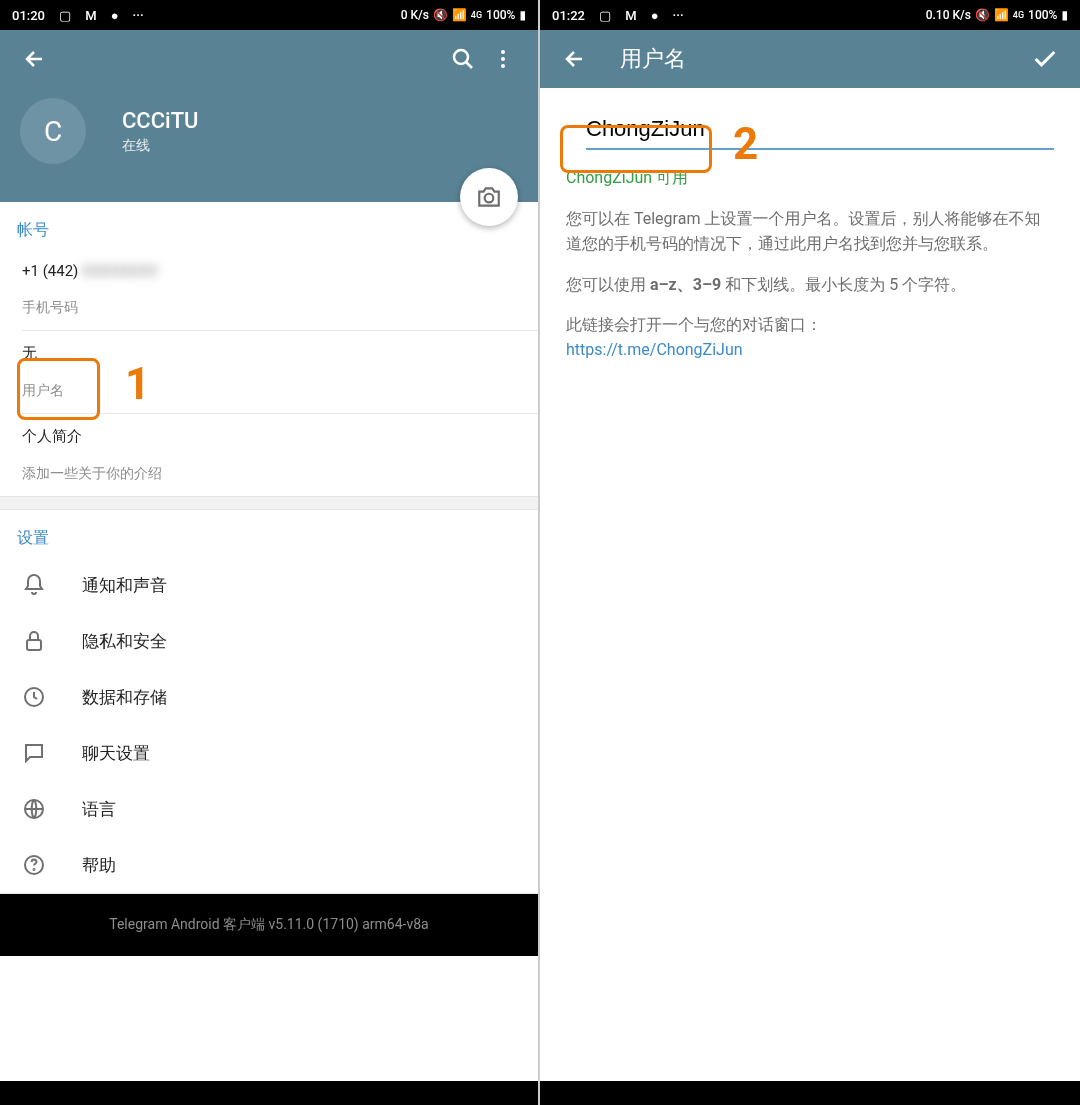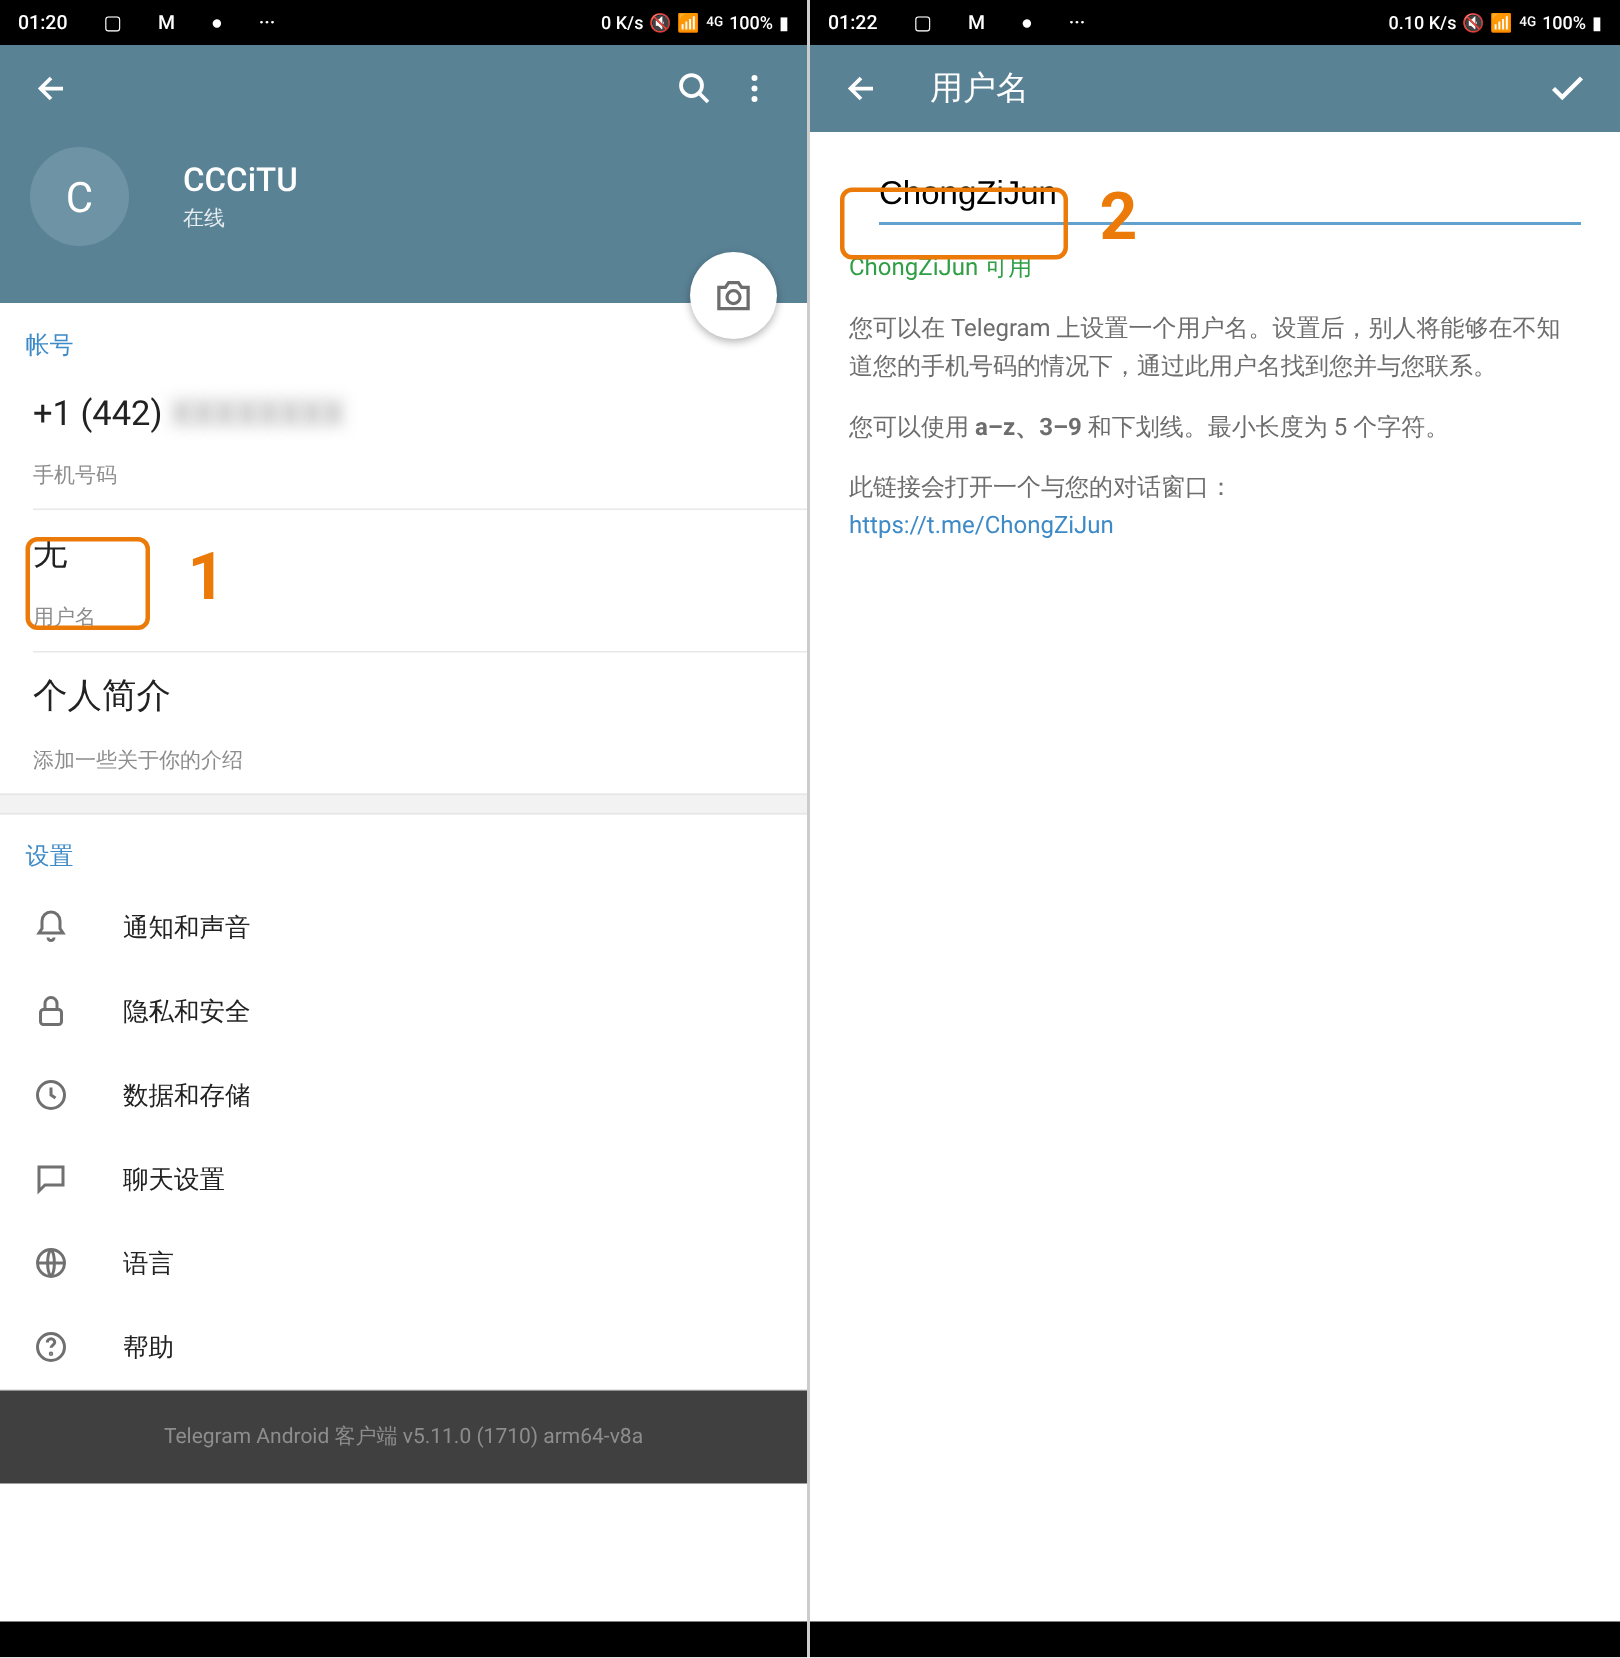--- a/index.html
+++ b/index.html
@@ -1,41 +1,41 @@
 <!DOCTYPE html>
 <html><head>
 <meta charset="utf-8">
 <style>
   * { margin: 0; padding: 0; box-sizing: border-box; }
   body { font-family: -apple-system, BlinkMacSystemFont, "Segoe UI", Roboto, sans-serif; background: #fff; width: 1080px; height: 1105px; display: flex; }
   .screen { width: 540px; height: 1105px; position: relative; background: #fff; overflow: hidden; }
   .screen-left { border-right: 2px solid #ccc; }
   .status-bar { height: 30px; background: #000; color: #fff; display: flex; align-items: center; justify-content: space-between; padding: 0 12px; font-size: 13px; font-weight: 500; }
-  .status-left { display: flex; align-items: center; gap: 24px; }
+  .status-left { display: flex; align-items: center; gap: 14px; }
   .status-right { display: flex; align-items: center; gap: 4px; font-size: 12px; }
   .app-bar { background: #5a8295; color: #fff; height: 58px; display: flex; align-items: center; padding: 0 15px; }
   .app-bar-title { font-size: 22px; font-weight: 500; margin-left: 25px; flex: 1; }
   .icon-btn { width: 40px; height: 40px; display: flex; align-items: center; justify-content: center; cursor: pointer; }
   .profile-header { background: #5a8295; color: #fff; padding: 10px 20px 38px 20px; display: flex; align-items: center; position: relative; }
   .avatar { width: 66px; height: 66px; border-radius: 50%; background: #6e93a4; display: flex; align-items: center; justify-content: center; font-size: 28px; font-weight: 400; color: #fff; }
   .profile-info { margin-left: 36px; }
   .profile-name { font-size: 22px; font-weight: 500; }
   .profile-status { font-size: 14px; opacity: 0.85; margin-top: 4px; }
   .camera-fab { position: absolute; right: 20px; bottom: -24px; width: 58px; height: 58px; border-radius: 50%; background: #fff; display: flex; align-items: center; justify-content: center; box-shadow: 0 2px 6px rgba(0,0,0,0.3); cursor: pointer; }
   .section-header { color: #3d8ac7; font-size: 16px; font-weight: 500; padding: 18px 22px 8px 17px; }
   .list-item { padding: 13px 22px; display: flex; align-items: center; cursor: pointer; }
   .list-item-content { flex: 1; }
-  .list-item-title { font-size: 23px; color: #222; }
+  .list-item-title { font-size: 15px; color: #222; }
   .list-item-subtitle { font-size: 14px; color: #8d8d8d; margin-top: 19px; }
   .divider { height: 1px; background: #e8e8e8; margin-left: 22px; }
   .section-gap { height: 14px; background: #f2f2f2; border-top: 1px solid #e5e5e5; border-bottom: 1px solid #e5e5e5; }
   .settings-item { padding: 16px 22px; display: flex; align-items: center; cursor: pointer; }
   .settings-item .icon-slot { width: 60px; display: flex; align-items: center; color: #707070; }
   .settings-label { font-size: 17px; color: #222; }
-  .version-footer { padding: 22px; text-align: center; color: #8d8d8d; font-size: 14px; background: #404040; border-top: 1px solid #e5e5e5; }
+  .version-footer { padding: 22px; text-align: center; color: #8d8d8d; font-size: 14px; background: #000000; border-top: 1px solid #e5e5e5; }
   .bottom-nav { position: absolute; bottom: 0; left: 0; right: 0; height: 24px; background: #000; }
   .annotation-box { position: absolute; border: 3px solid #ec7a08; border-radius: 8px; pointer-events: none; }
   .annotation-number { position: absolute; color: #ec7a08; font-size: 44px; font-weight: 700; pointer-events: none; }
   .username-input-row { padding: 22px 26px 8px 26px; margin-left: 20px; }
   .username-input { width: 100%; border: none; border-bottom: 2px solid #62a0cd; font-size: 22px; padding: 6px 0; outline: none; color: #000; }
   .username-status { color: #2f9e44; font-size: 16px; padding: 10px 26px; }
   .username-desc { color: #6d6d6d; font-size: 16px; line-height: 1.55; padding: 8px 26px; }
   .username-link { color: #3d8ac7; }
   .blur-box { color: transparent; text-shadow: 0 0 10px rgba(120,120,120,0.9); user-select: none; }
   svg { display: block; }

